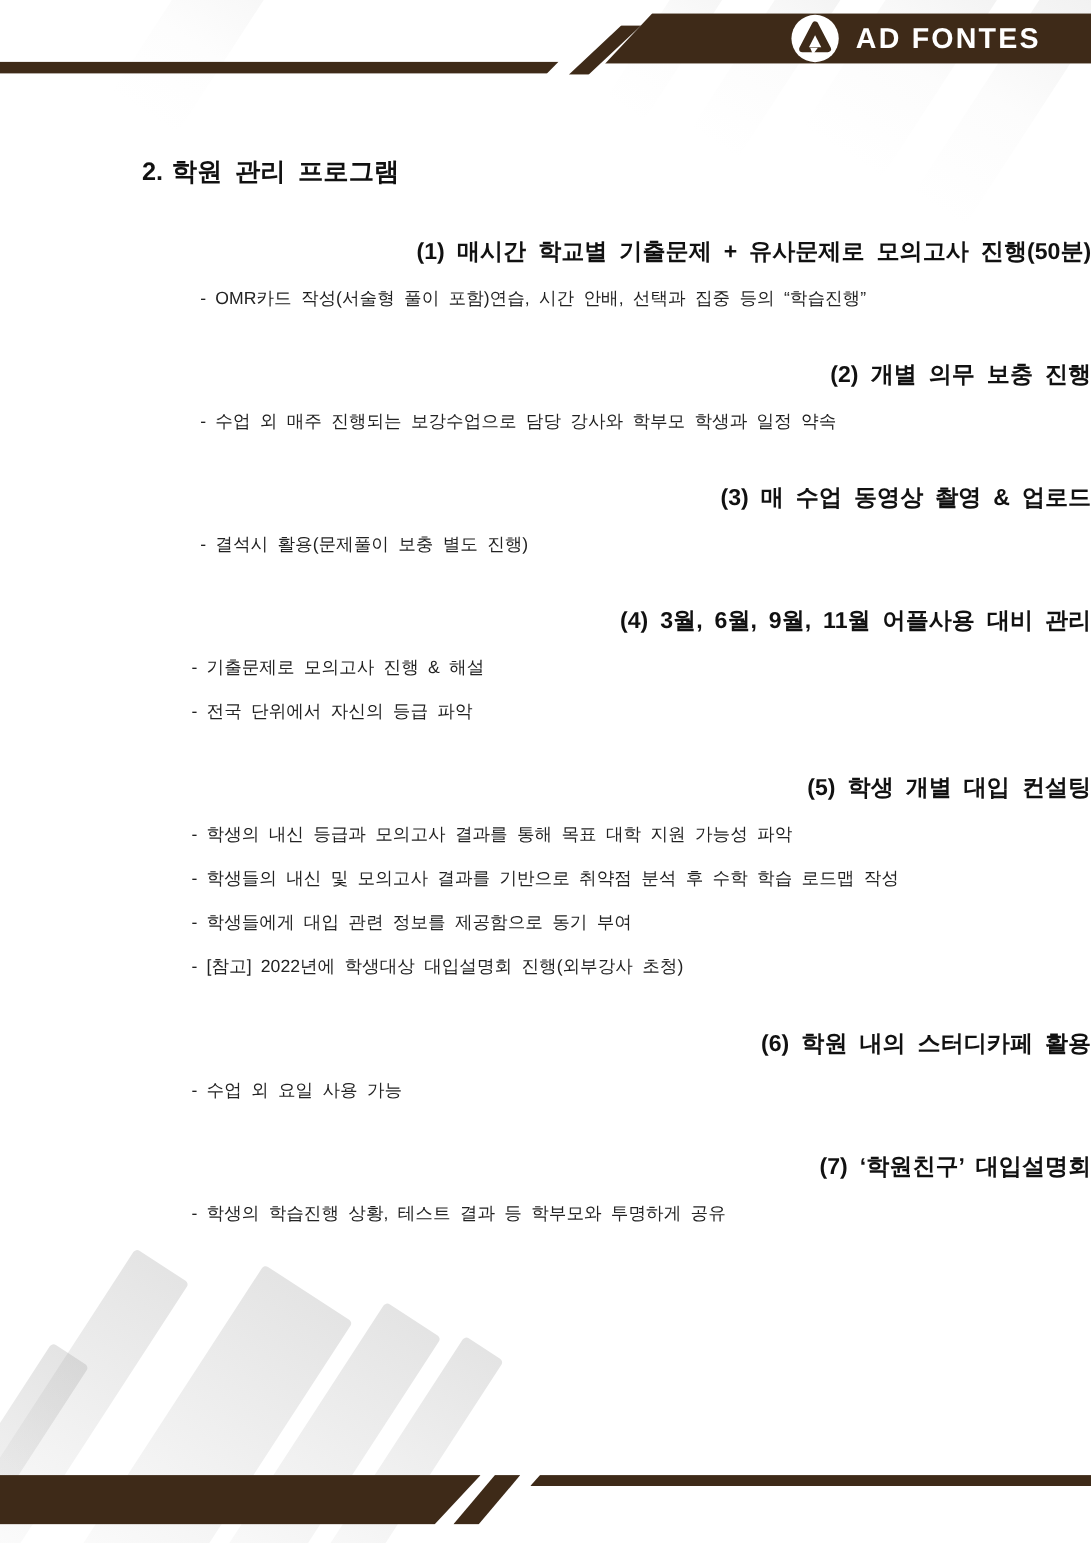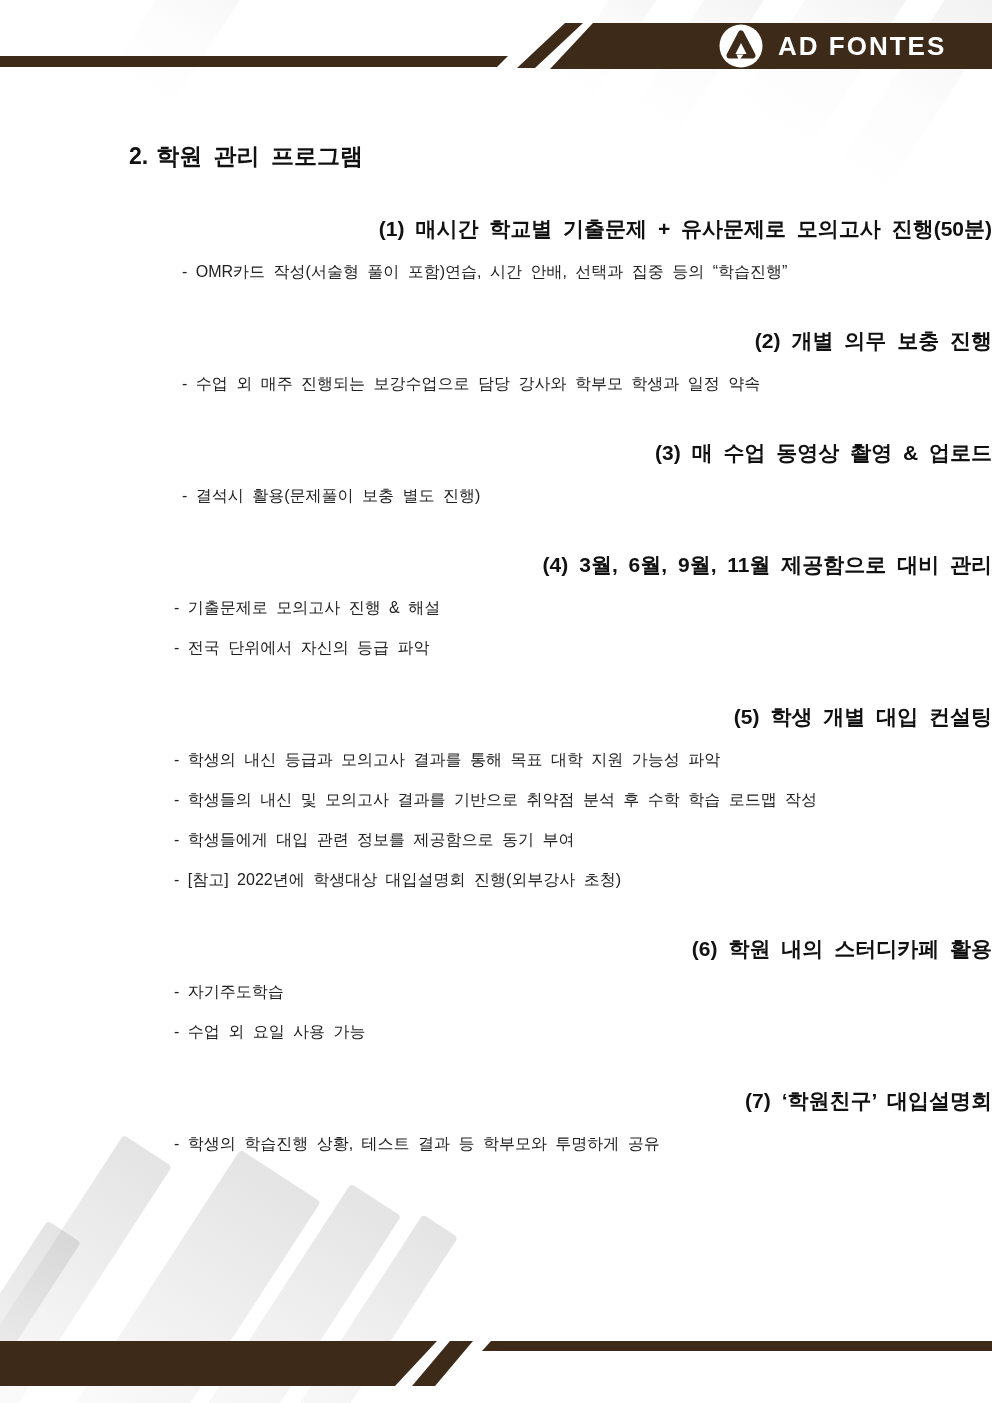--- a/index.html
+++ b/index.html
@@ -28,21 +28,21 @@
   
   .hdr-bar{
     position:absolute;z-index:2;top:56px;left:0;width:508px;height:11px;background:#3e2a18;
     clip-path:polygon(0 0,100% 0,calc(100% - 11px) 100%,0 100%);
   }
   .hdr-slash{
     position:absolute;z-index:2;top:23px;left:517px;width:66px;height:45px;background:#3e2a18;
     clip-path:polygon(48px 0,66px 0,18px 100%,0 100%);
   }
   .hdr-block{
-    position:absolute;z-index:2;top:23px;left:550px;width:442px;height:46px;background:#3e2a18;
+    position:absolute;z-index:2;top:12px;left:550px;width:442px;height:46px;background:#3e2a18;
     clip-path:polygon(43px 0,100% 0,100% 100%,0 100%);
     display:flex;align-items:center;
   }
   .brand-wrap{display:flex;align-items:center;gap:14px;margin-left:168px;}
   .brand-name{
     color:#ffffff;font-weight:bold;font-size:26px;letter-spacing:2px;
     font-family:"Liberation Sans","DejaVu Sans",sans-serif;white-space:nowrap;
   }
   .logo-svg{display:block;}
   
@@ -120,36 +120,35 @@
       <div class="sec-h"><span class="lbl">(2)</span><span>개별 의무 보충 진행</span></div>
       <div class="item">- 수업 외 매주 진행되는 보강수업으로 담당 강사와 학부모 학생과 일정 약속</div>
     </section>
 
     <section class="sec">
       <div class="sec-h"><span class="lbl">(3)</span><span>매 수업 동영상 촬영 &amp; 업로드</span></div>
       <div class="item">- 결석시 활용(문제풀이 보충 별도 진행)</div>
     </section>
 
     <section class="sec deep">
-      <div class="sec-h"><span class="lbl">(4)</span><span>3월, 6월, 9월, 11월 제공함으로 대비 관리</span></div>
+      <div class="sec-h"><span class="lbl">(4)</span><span>3월, 6월, 9월, 11월 어플사용 대비 관리</span></div>
       <div class="item">- 기출문제로 모의고사 진행 &amp; 해설</div>
       <div class="item">- 전국 단위에서 자신의 등급 파악</div>
     </section>
 
     <section class="sec deep">
       <div class="sec-h"><span class="lbl">(5)</span><span>학생 개별 대입 컨설팅</span></div>
       <div class="item">- 학생의 내신 등급과 모의고사 결과를 통해 목표 대학 지원 가능성 파악</div>
       <div class="item">- 학생들의 내신 및 모의고사 결과를 기반으로 취약점 분석 후 수학 학습 로드맵 작성</div>
       <div class="item">- 학생들에게 대입 관련 정보를 제공함으로 동기 부여</div>
       <div class="item">- [참고] 2022년에 학생대상 대입설명회 진행(외부강사 초청)</div>
     </section>
 
     <section class="sec deep">
       <div class="sec-h"><span class="lbl">(6)</span><span>학원 내의 스터디카페 활용</span></div>
-      <div class="item">- 자기주도학습</div>
       <div class="item">- 수업 외 요일 사용 가능</div>
     </section>
 
     <section class="sec deep">
       <div class="sec-h"><span class="lbl">(7)</span><span>‘학원친구’ 대입설명회</span></div>
       <div class="item">- 학생의 학습진행 상황, 테스트 결과 등 학부모와 투명하게 공유</div>
     </section>
   </div>
 
   <div class="ftr-block"></div>

